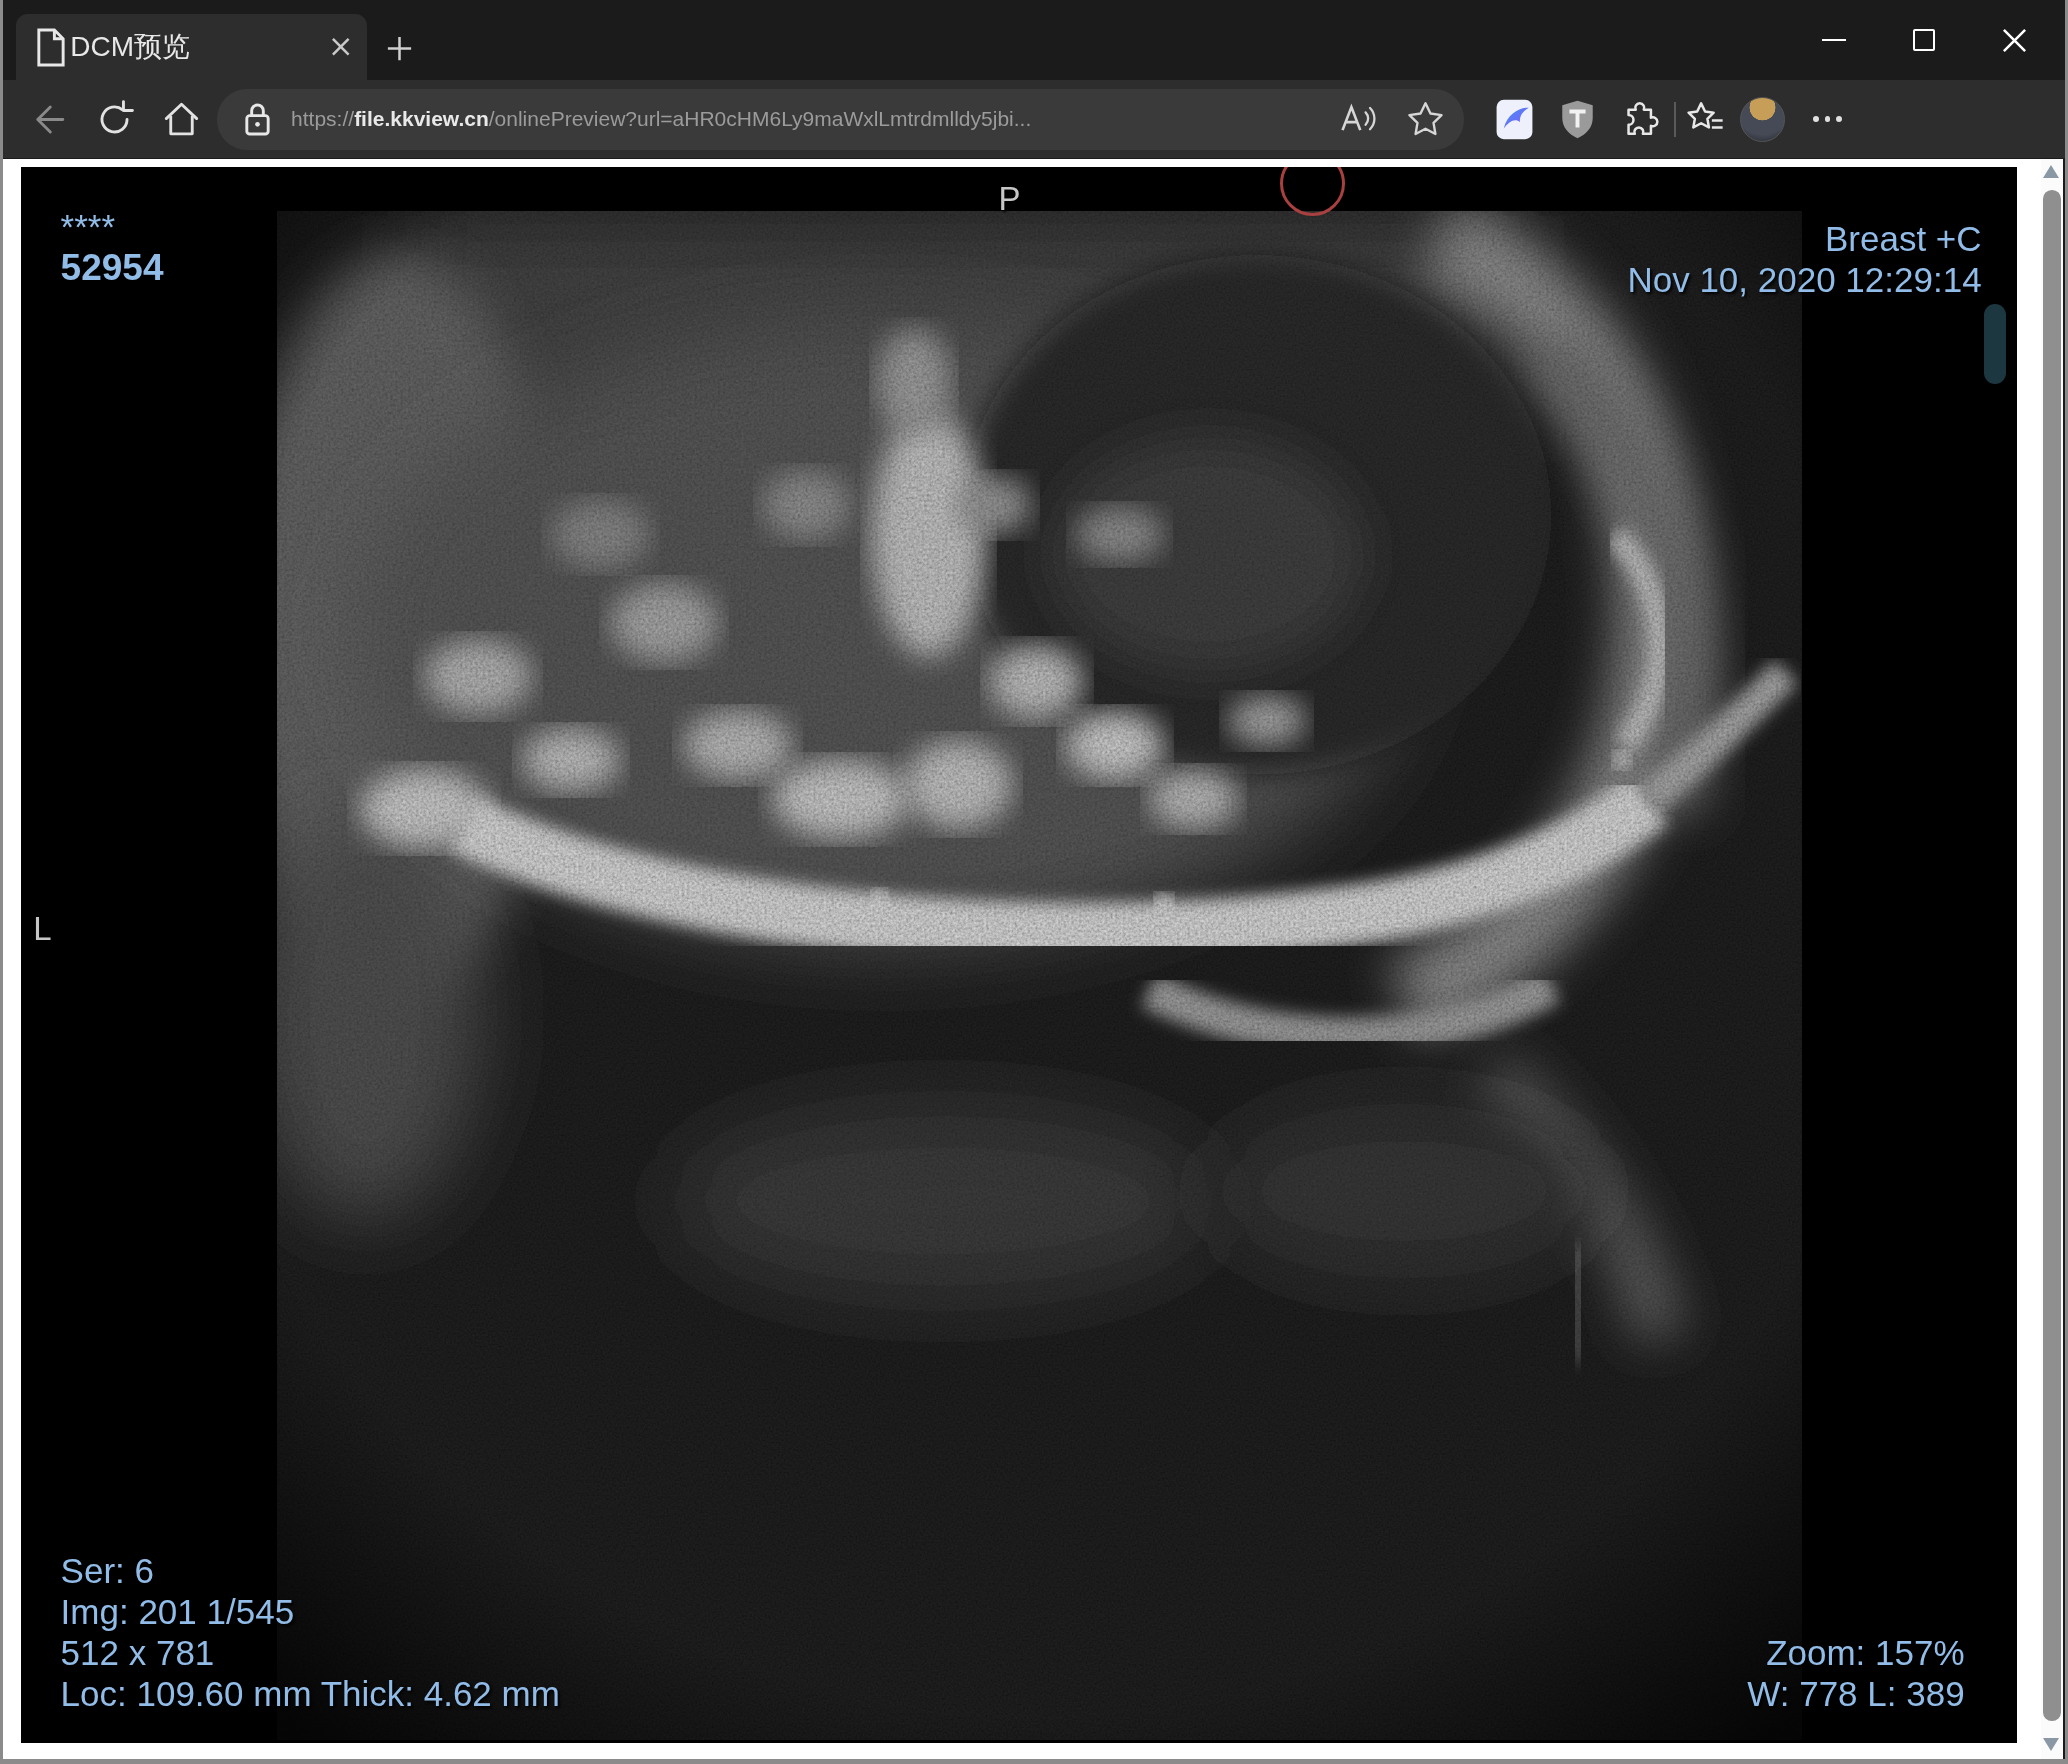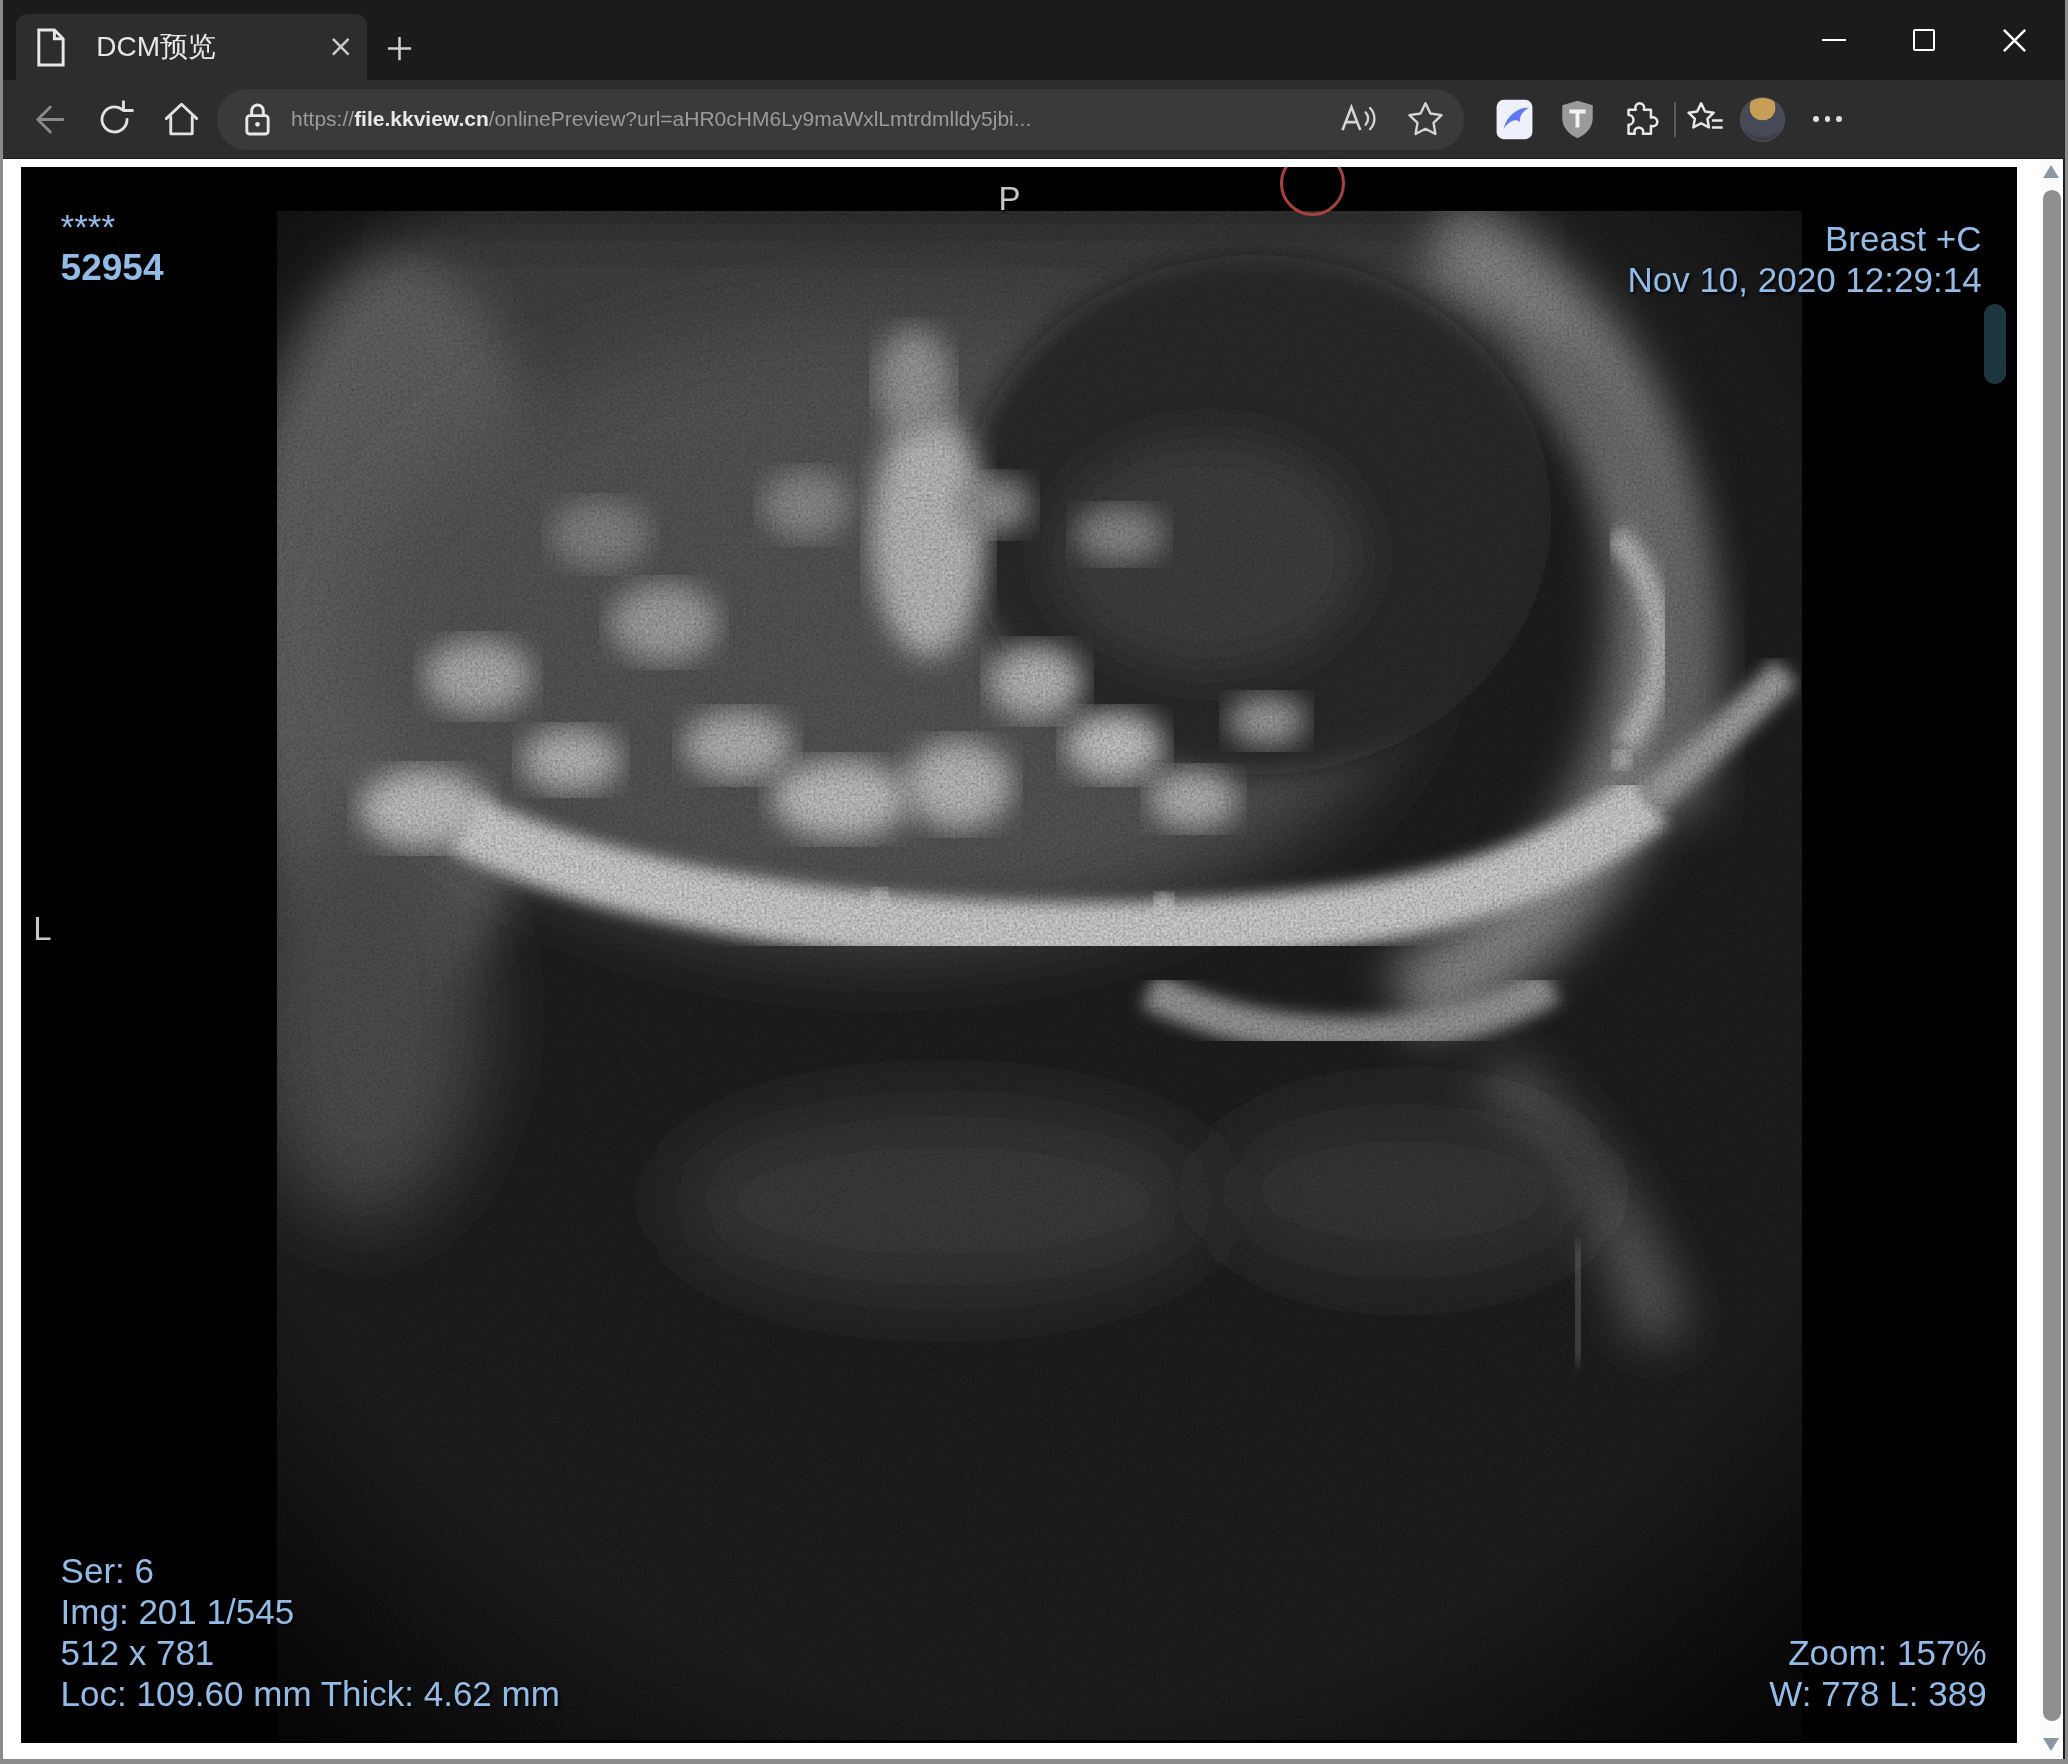--- a/index.html
+++ b/index.html
@@ -7,21 +7,21 @@
               font-family:"Liberation Sans", sans-serif; }
 
   .window { position:absolute; inset:0; border-left:3.9px solid #8b8b8b;
             border-right:3.9px solid #8b8b8b; border-bottom:5.9px solid #8b8b8b; }
 
   
   .titlebar { position:absolute; left:0; top:0; width:100%; height:80px; background:#1b1b1b; }
   .tab { position:absolute; left:12.7px; top:13.7px; width:351px; height:67px;
          background:#2d2d2d; border-radius:11.8px 11.8px 0 0; display:flex; align-items:center;
          padding:0 13.7px 0 17.6px; }
-  .tab-title { color:#e8e8e8; font-size:28px; margin-left:28px; flex:1;
+  .tab-title { color:#e8e8e8; font-size:28px; margin-left:2px; flex:1;
                white-space:nowrap; overflow:hidden; }
   .icon-btn { display:flex; align-items:center; justify-content:center; cursor:pointer; }
   .newtab { position:absolute; left:377px; top:29px; width:39px; height:39px; }
   .wincontrols { position:absolute; right:5.9px; top:0; height:80px; display:flex; }
   .wincontrols .wbtn { width:90px; height:80px; display:flex; align-items:center; justify-content:center; }
   .min-glyph { width:23.5px; height:0; border-top:2.9px solid #ffffff; }
   .max-glyph { width:21.6px; height:21.6px; border:2.9px solid #ffffff; border-radius:2px; }
 
   
   .toolbar { position:absolute; left:0; top:80px; width:100%; height:78px; background:#2d2d2d; }
@@ -43,21 +43,21 @@
   .canvas { position:absolute; left:17.6px; top:7.8px; width:1996px; height:1576px; background:#000;
             overflow:hidden; }
   .mri { position:absolute; left:256px; top:44px; width:1525px; height:1529px; }
 
   .ov { position:absolute; color:#92bce8; font-size:35px; line-height:41px;
         text-shadow:2px 2px 2.9px rgba(0,0,0,0.95); white-space:nowrap; }
   .ov.tl { left:40px; top:39px; }
   .ov.tl .num { font-size:37px;font-weight:bold; }
   .ov.tr { right:35px; top:51px; text-align:right; }
   .ov.bl { left:40px; bottom:29px; }
-  .ov.br { right:30px; bottom:29px; text-align:right; }
+  .ov.br { right:52px; bottom:29px; text-align:right; }
   .marker { position:absolute; color:#c6c6c6; font-size:33px; text-shadow:2px 2px 2.9px rgba(0,0,0,0.9); }
   .marker.p { left:978px; top:13.7px; }
   .marker.l { left:12.7px; top:743px; }
 
   .annotation-circle { position:absolute; left:1259px; top:-15.7px; width:65px; height:65px;
         border:3.9px solid #a84040; border-radius:50%; }
   .stack-pill { position:absolute; left:1963px; top:137px; width:22.5px; height:80px;
         background:#1d3741; border-radius:11.8px; }
 
   

